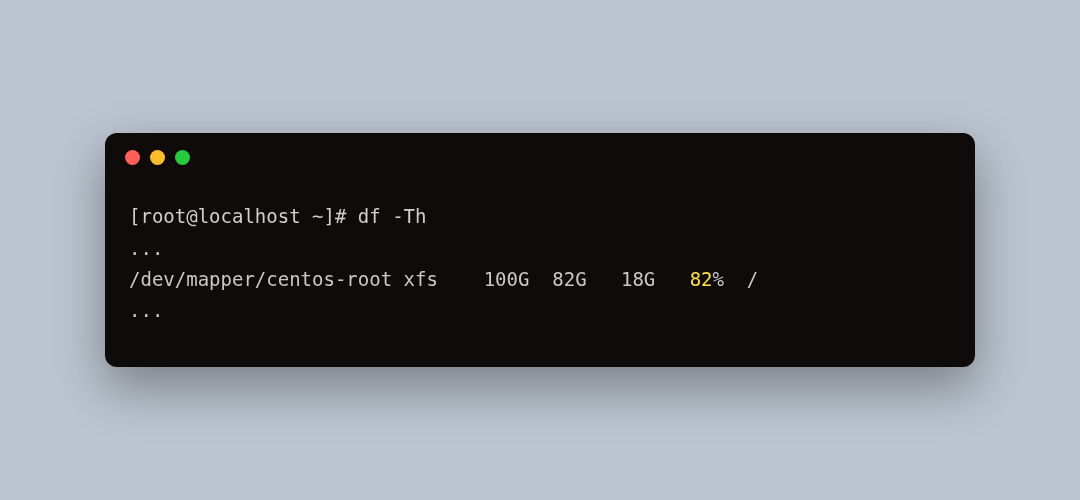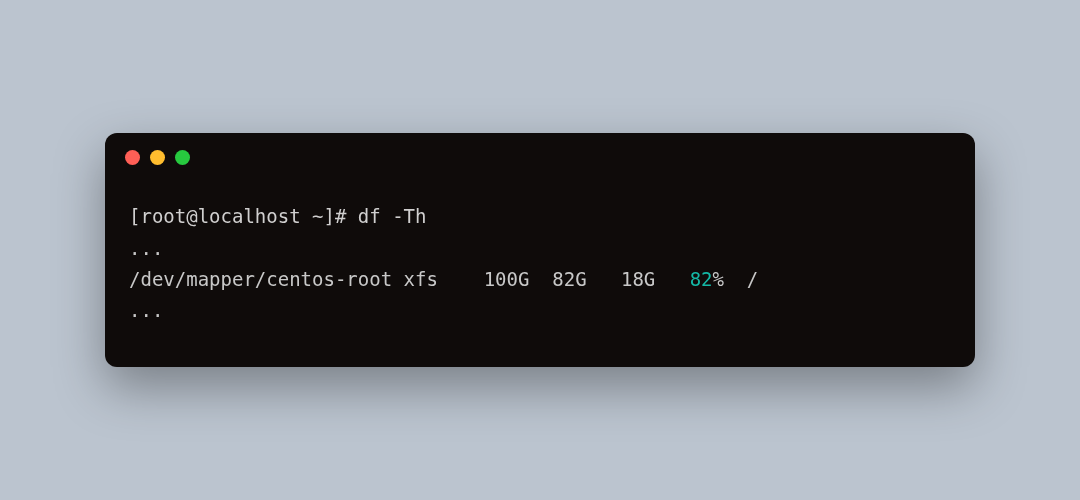--- a/index.html
+++ b/index.html
@@ -47,21 +47,21 @@
     .prompt-user { color: #d0cfcf; }
     .prompt-hash { color: #d0cfcf; }
     .cmd { color: #d0cfcf; }
     .flag { color: #d0cfcf; }
     pre {
       font-family: inherit;
       white-space: pre;
       margin: 0;
     }
     .hdr { color: #c8c8c8; }
-    .num-highlight { color: #14b8a6; }
+    .num-highlight { color: #fde047; }
     .row-line { color: #c8c8c8; }
   </style>
 </head>
 <body>
 
 <div class="terminal-window">
   <div class="titlebar">
     <div class="dot dot-red"></div>
     <div class="dot dot-yellow"></div>
     <div class="dot dot-green"></div>

